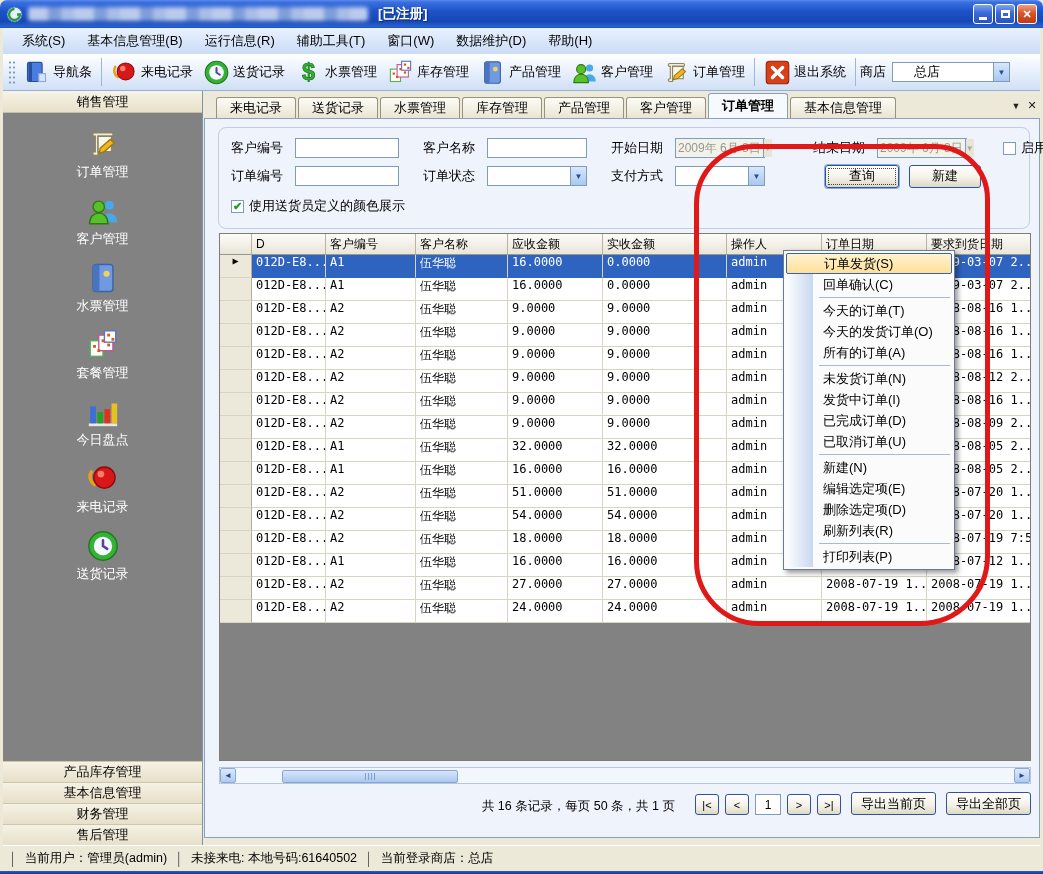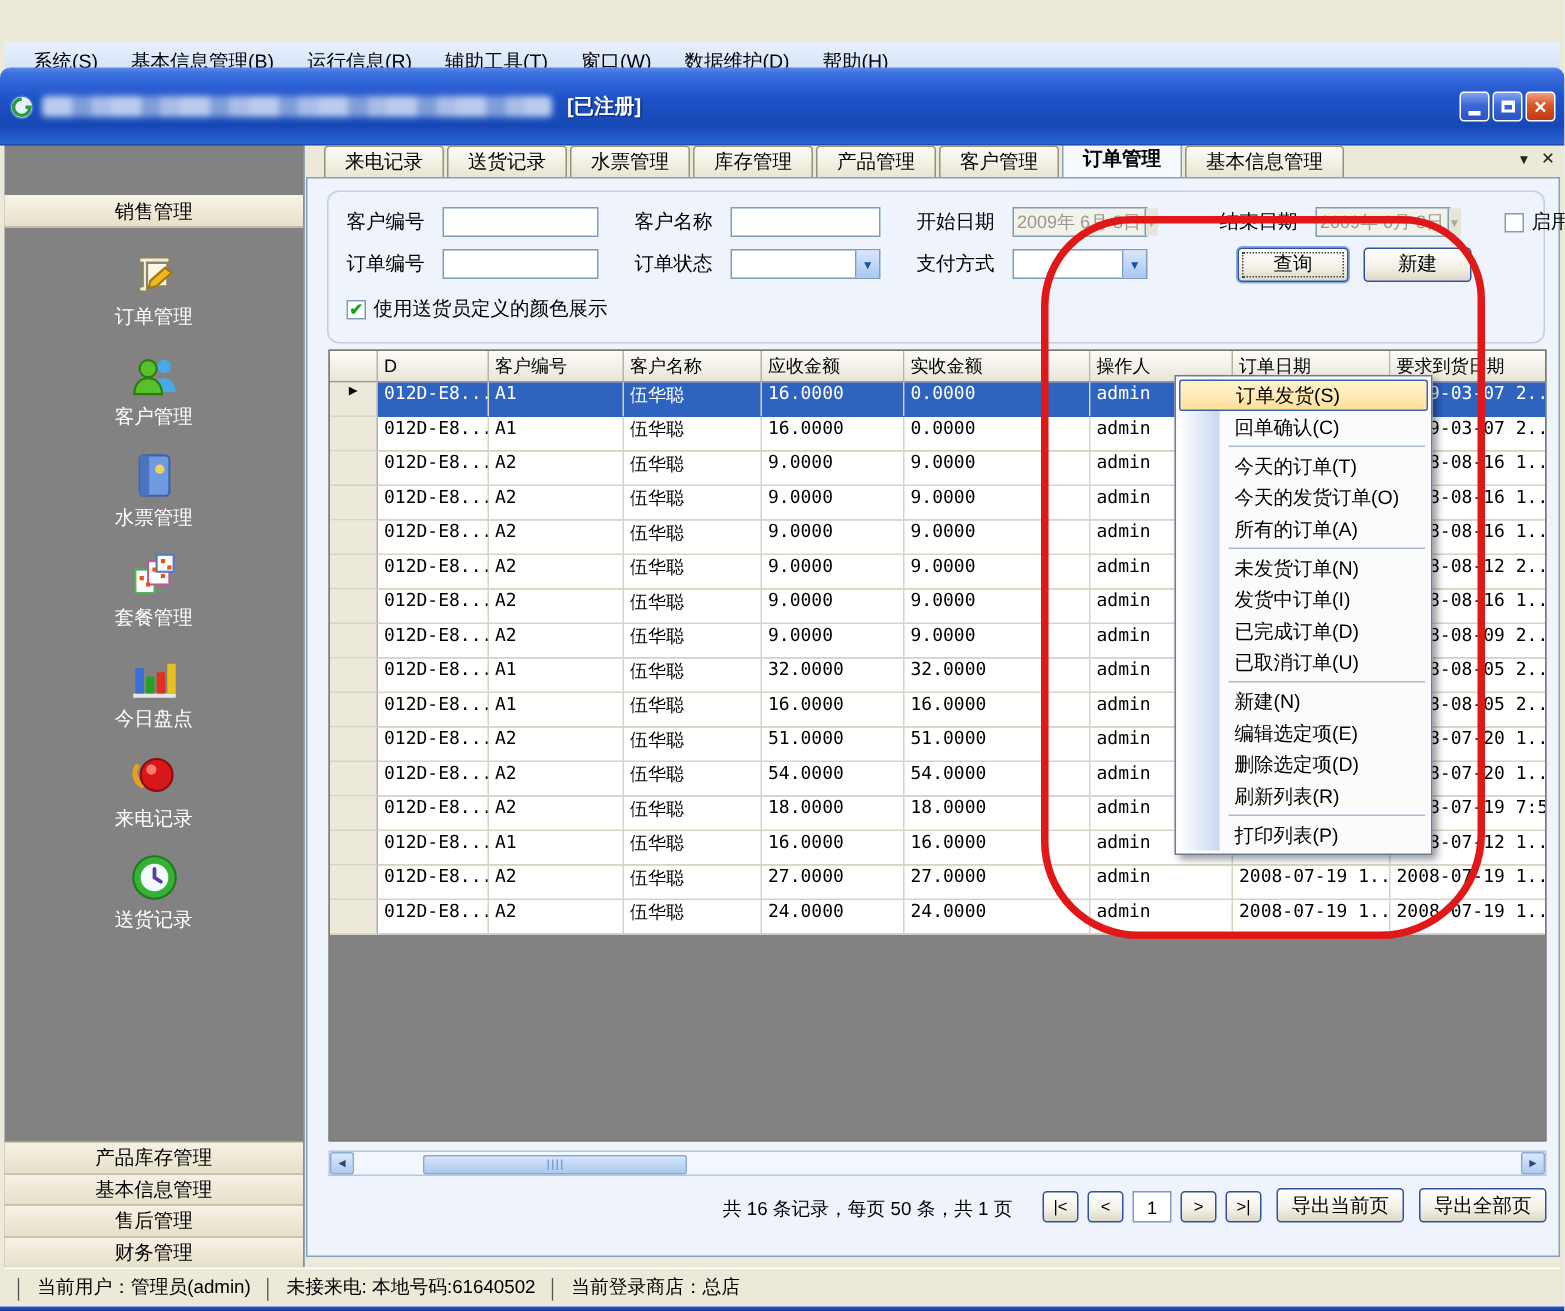--- a/index.html
+++ b/index.html
@@ -7,21 +7,21 @@
   body { font-family:"Liberation Sans", sans-serif; font-size:13px; color:#000; background:#ECE9D8; position:relative; }
 
   
   .win-edge { position:absolute; background:linear-gradient(90deg,#1c50c8,#3a70e0); z-index:40; }
   #edge-l { left:0; top:26; bottom:0; width:3px; }
   #edge-r { right:0; top:26; bottom:0; width:3px; background:linear-gradient(270deg,#1c50c8,#3a70e0); }
   #edge-b { left:0; right:0; bottom:0; height:3px; background:linear-gradient(0deg,#12379a,#2a5cd0); }
 
   .titlebar { left:0; top:0; right:0; height:28; position:absolute;
     background:linear-gradient(180deg,#5a8ae8 0%,#3a6fe0 8%,#1e53c8 40%,#1648b4 75%,#2a63d4 97%,#123c9a 100%);
-    border-radius:7px 7px 0 0; display:flex; align-items:center; padding:16px 6px; z-index:41;margin-top:45px; }
+    border-radius:7px 7px 0 0; display:flex; align-items:center; padding:4px 6px; z-index:41; }
   .app-icon { width:17px; height:17px; margin-right:5px; flex:0 0 auto; }
   .title-blur { width:340px; height:14px; border-radius:3px; margin-right:10px;
     background:repeating-linear-gradient(90deg,#cdd9f2 0 20px,#8aa6dc 20px 33px,#b9c9ec 33px 46px);
     filter:blur(2px); opacity:.9; }
   .title-reg { color:#fff; font-weight:bold; font-size:13.5px; text-shadow:1px 1px 1px #0a2a78; }
   .win-controls { margin-left:auto; display:flex; gap:2px; }
   .wbtn { width:20px; height:20px; border-radius:3px; border:1px solid #fff;
     background:linear-gradient(#7fa4f0,#3c68d8 45%,#2a53c0); color:#fff; font-size:11px; font-weight:bold;
     display:flex; align-items:center; justify-content:center; cursor:default; }
   .wbtn.close { background:linear-gradient(#f0a080,#d8562c 45%,#c03a14); }
@@ -49,21 +49,21 @@
     color:#1c50a0; font-size:8px; display:flex; align-items:center; justify-content:center; }
   .shop-combo { width:118px; }
 
   
   .sidebar { left:3px; top:91px; width:200px; bottom:29px; position:absolute; display:flex; flex-direction:column;
     border-right:1px solid #7a93b3; background:#828282; }
   .sb-header { height:20px; background:linear-gradient(#fefcf6,#e6dfc8); display:flex; align-items:center;
     padding:0 5px; font-size:12.5px; border-bottom:1px solid #b9b29a; flex:0 0 auto; }
   .sb-header .hico { margin-left:auto; width:14px; height:14px; display:flex; align-items:center; justify-content:center; }
   .sb-section { height:22px; background:linear-gradient(#f7f3e6,#e7e0ca); text-align:center; line-height:22px;
-    border-bottom:1px solid #c9c2ab; flex:0 0 auto;margin-top:39px; }
+    border-bottom:1px solid #c9c2ab; flex:0 0 auto; }
   .sb-items { flex:1 1 auto; padding-top:14px; display:flex; flex-direction:column; align-items:center; overflow:hidden; }
   .sb-item { display:flex; flex-direction:column; align-items:center; margin-bottom:13px; color:#fff; }
   .sb-item .sicon { width:34px; height:34px; }
   .sb-item .slbl { margin-top:2px; font-size:13px; }
   .sb-bottom { flex:0 0 auto; }
   .sb-bot-item { height:21px; background:linear-gradient(#f6f2e4,#e6dfc9); border-top:1px solid #cdc5ad;
     text-align:center; line-height:20px; }
 
   
   .content { left:204px; top:91px; right:3px; bottom:36px; position:absolute; display:flex; flex-direction:column; }
@@ -344,22 +344,22 @@
               <circle cx="12" cy="12" r="10" fill="#35b235" stroke="#1d7a1d"></circle>
               <circle cx="12" cy="12" r="6.5" fill="#f4fbff"></circle>
               <path d="M12 8v4l3 2" stroke="#5a3ea0" stroke-width="1.8" fill="none" stroke-linecap="round"></path>
             </svg></span>
           <span class="slbl">送货记录</span>
         </div>
       </div>
     <div class="sb-bottom" id="sidebar-bottom">
         <div class="sb-bot-item">产品库存管理</div>
         <div class="sb-bot-item">基本信息管理</div>
+        <div class="sb-bot-item">财务管理</div>
         <div class="sb-bot-item">售后管理</div>
-        <div class="sb-bot-item">财务管理</div>
       </div>
   </div>
 
   <div class="content">
     <div class="tabstrip" id="tabstrip">
         <span class="tab">来电记录</span>
         <span class="tab">送货记录</span>
         <span class="tab">水票管理</span>
         <span class="tab">库存管理</span>
         <span class="tab">产品管理</span>

